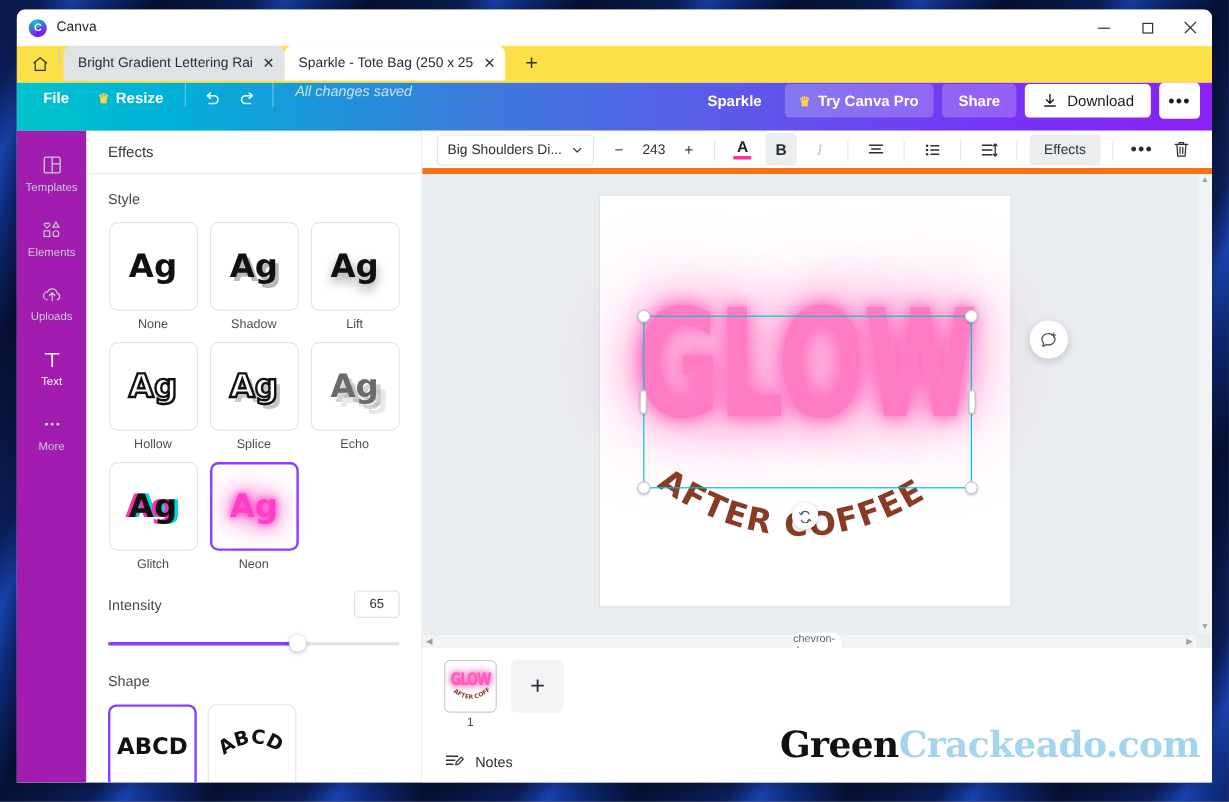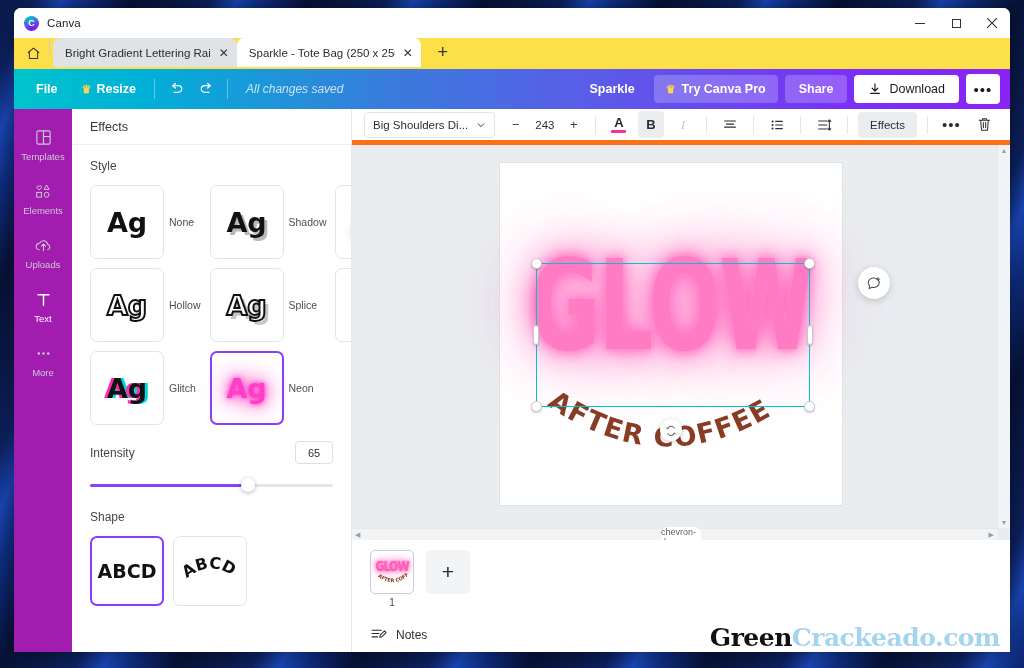--- a/index.html
+++ b/index.html
@@ -71,21 +71,21 @@
   .tab-close { margin-left: 8px; font-size: 12px; color: #333; line-height: 1; }
   .newtab {
     width: 28px; height: 28px; margin-left: 8px; margin-bottom: 1px;
     display: flex; align-items: center; justify-content: center;
     font-size: 18px; color: #333; font-weight: 300;
   }
   
   .appheader {
     height: 40px; flex: 0 0 40px;
     background: linear-gradient(90deg,#00c4cc 0%, #00b0d7 13%, #3a7bdc 38%, #5a5ce8 58%, #7b2ff7 85%, #8b22f5 100%);
-    display: flex; align-items: center; color: #fff; padding: 0 10px;
+    display: flex; align-items: flex-start; color: #fff; padding: 0 10px;
   }
   .hdr-item {
     font-size: 12.5px; font-weight: bold; color: #fff;
     padding: 6px 12px; border-radius: 4px; display: flex; align-items: center; gap: 5px;
   }
   .hdr-icon-only {
     width: 30px; height: 28px; display: flex; align-items: center; justify-content: center;
     color: #fff; border-radius: 4px;
   }
   .hdr-divider { width: 1px; height: 20px; background: rgba(255,255,255,.35); margin: 0 6px; }
@@ -134,21 +134,21 @@
     min-height: 0;
   }
   .panel-head {
     height: 36px; flex: 0 0 36px; display: flex; align-items: center;
     padding: 0 18px; font-size: 12.5px; color: #33383d;
     border-bottom: 1px solid #edeff1;
   }
   .panel-scroll { flex: 1; overflow: hidden; padding: 14px 18px 0; }
   .sec-title { font-size: 12px; color: #44484d; margin-bottom: 12px; }
   .style-grid { display: grid; grid-template-columns: repeat(3, 1fr); gap: 9px 9px; }
-  .style-cell { display: flex; flex-direction: row; align-items: center; gap: 5px; }
+  .style-cell { display: flex; flex-direction: column; align-items: center; gap: 5px; }
   .style-box {
     width: 74px; height: 74px; border: 1px solid #e3e5e8; border-radius: 7px;
     background: #fff; display: flex; align-items: center; justify-content: center;
     font-size: 27px; font-weight: bold; color: #111;
     font-family: "DejaVu Sans", sans-serif;
   }
   .style-box.selected { border: 2px solid #8b3dff; }
   .style-lbl { font-size: 10.5px; color: #4b5055; }
   .sb-shadow { text-shadow: 3px 3px 0 rgba(0,0,0,.28); }
   .sb-lift { text-shadow: 0 5px 9px rgba(0,0,0,.38); }
@@ -315,22 +315,22 @@
   .pt-curve { position: absolute; left: 0; right: 0; top: 22px; }
   .page-num { font-size: 10px; color: #44484d; }
   .add-page {
     width: 44px; height: 44px; background: #f3f4f6; border-radius: 5px;
     display: flex; align-items: center; justify-content: center;
     font-size: 21px; color: #2b2f33; font-weight: 300;
   }
   .notes-row { display: flex; align-items: center; gap: 9px; margin-top: 18px; }
   .notes-lbl { font-size: 12px; color: #2b2f33; }
   .watermark {
-    position: absolute; right: 10px; bottom: 0;
-    font-family: "DejaVu Serif", serif; font-size: 25px; font-weight: bold;
+    position: absolute; right: 10px; bottom: 13px;
+    font-family: "DejaVu Serif", serif; font-size: 30px; font-weight: bold;
     letter-spacing: -.5px; white-space: nowrap;
   }
   .wm-a { color: #111; } .wm-b { color: #a5d5ee; }
 </style>
 </head>
 <body>
 
 <div id="window">
 
   <div class="titlebar">

